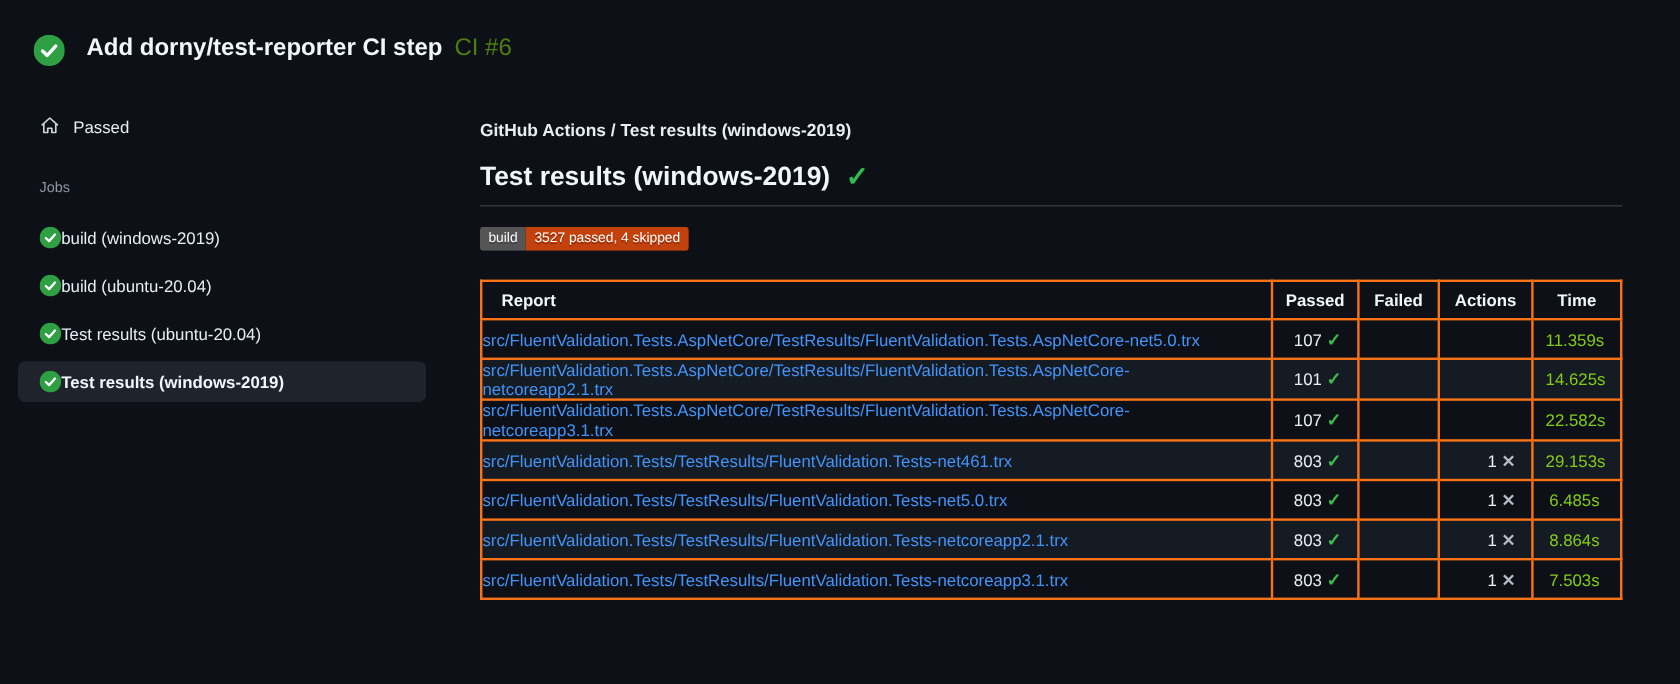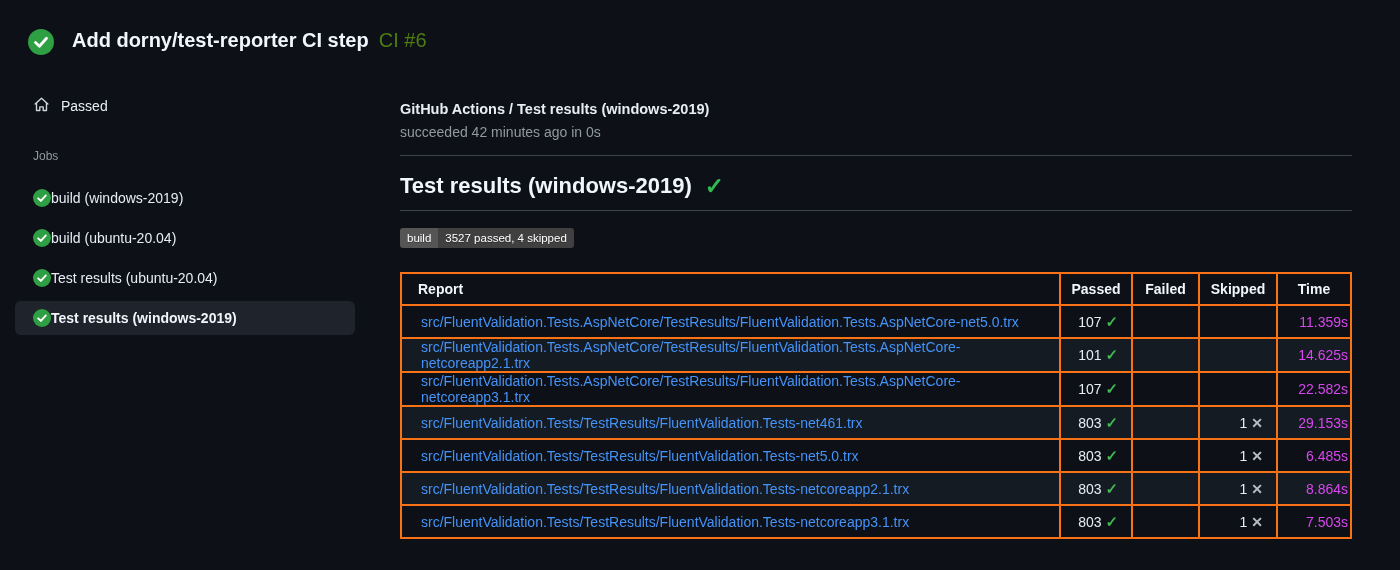--- a/index.html
+++ b/index.html
@@ -42,32 +42,32 @@
 
   .section-title { display:flex; align-items:center; gap:13px; margin-top:17px;
                    padding-bottom:11px; border-bottom:1px solid #3d444d; }
   .section-title .t { font-size:22px; font-weight:600; color:#f0f6fc; }
   .section-title .big-tick { color:#2ebc4f; font-size:23px; font-weight:700; line-height:1; }
 
   
   .badge { display:inline-flex; margin-top:17px; height:20px; border-radius:3px; overflow:hidden;
            font-size:11.5px; color:#ffffff; text-shadow:0 1px 0 rgba(0,0,0,0.3); }
   .badge .lbl { background:#555555; padding:0 7px; line-height:20px; }
-  .badge .val { background:#404040; padding:0 7px; line-height:20px; }
+  .badge .val { background:#c2410c; padding:0 7px; line-height:20px; }
 
   
   table.results { border-collapse:collapse; margin-top:24px; width:952px; table-layout:fixed; }
   .results th, .results td { border:2px solid #f97316; }
   .results th { height:32px; font-weight:700; text-align:center; color:#f0f6fc; padding:0 10px; }
   .results th.h-report { text-align:left; padding-left:16px; }
   .results td { height:33px; padding:0 10px; }
-  .results td.c-report { padding-left:19px; }
+  .results td.c-report { padding-left:0; }
   .results td.c-report a { color:#4493f8; text-decoration:none; }
   .results td.c-num { text-align:right; padding-right:13px; white-space:nowrap; }
-  .results td.c-time { text-align:right; padding-right:2px; color:#d946ef; }
+  .results td.c-time { text-align:right; padding-right:17px; color:#84cc16; }
   .results tbody tr:nth-child(even) { background:#151b23; }
   .tick { color:#3fb950; font-weight:700; font-size:15px; }
   .cross { color:#b7bdc8; font-weight:600; font-size:14px; }
   col.w-passed { width:72px; } col.w-failed { width:67px; }
   col.w-skipped { width:78px; } col.w-time { width:74px; }
 </style>
 </head>
 <body>
 
 <header class="run-header">
@@ -131,21 +131,20 @@
         <path d="M4.6 8.3 L7 10.6 L11.4 5.7" stroke="#ffffff" stroke-width="1.7" fill="none" stroke-linecap="round" stroke-linejoin="round"></path>
       </svg>
     </span>
     <span class="job-label">Test results (windows-2019)</span>
   </div>
 </div>
   </aside>
 
   <main class="content">
     <div class="check-title">GitHub Actions / Test results (windows-2019)</div>
-    <div class="check-status">succeeded 42 minutes ago in 0s</div>
 
     <div class="section-title">
       <span class="t">Test results (windows-2019)</span>
       <span class="big-tick">✓</span>
     </div>
 
     <div class="badge">
       <span class="lbl">build</span>
       <span class="val">3527 passed, 4 skipped</span>
     </div>
@@ -156,21 +155,21 @@
           <col class="w-passed">
           <col class="w-failed">
           <col class="w-skipped">
           <col class="w-time">
       </colgroup>
       <thead>
         <tr>
           <th class="h-report">Report</th>
           <th>Passed</th>
           <th>Failed</th>
-          <th>Skipped</th>
+          <th>Actions</th>
           <th>Time</th>
         </tr>
       </thead>
       <tbody>
   <tr>
     <td class="c-report"><a href="#">src/FluentValidation.Tests.AspNetCore/TestResults/FluentValidation.Tests.AspNetCore-net5.0.trx</a></td>
     <td class="c-num"><span>107 </span><span class="tick">✓</span></td>
     <td class="c-num"></td>
     <td class="c-num"></td>
     <td class="c-time">11.359s</td>

